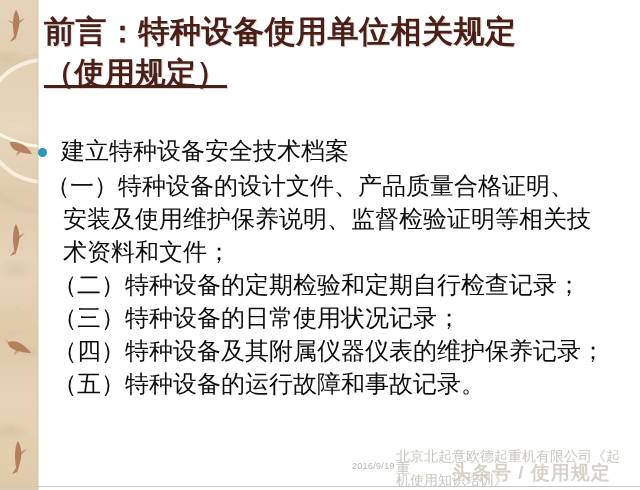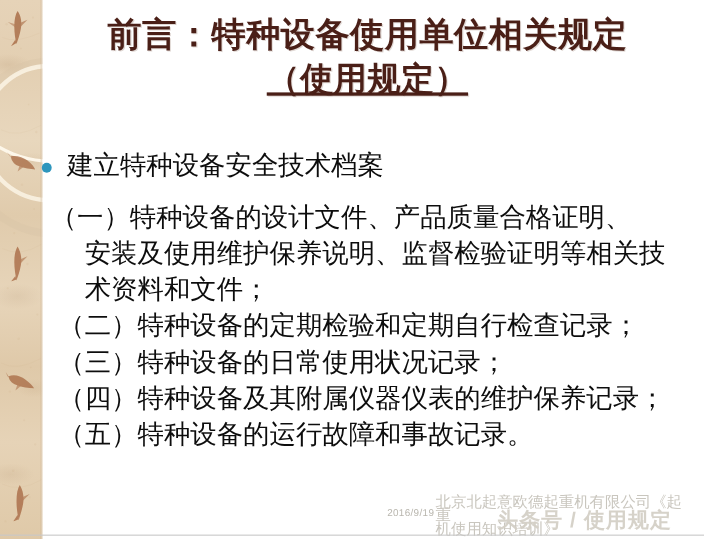--- a/index.html
+++ b/index.html
@@ -85,21 +85,20 @@
     border-radius: 50%;
     border: 7px solid rgba(214,194,166,0.35);
   }
 
   
   #title-block {
     position: absolute;
     left: 44px;
     top: 12px;
     width: 580px;
-    text-align: center;
     color: #4a1f17;
     font-weight: bold;
     font-size: 31px;
     line-height: 1.32;
     letter-spacing: 0.5px;
     text-shadow: 1px 1px 0 rgba(120,80,66,0.22);
   }
   #title-line2 {
     display: block;
     font-size: 30px;
@@ -115,36 +114,36 @@
   }
   .body-line {
     color: #0d0d0d;
     font-size: 24px;
     line-height: 33px;
     white-space: nowrap;
   }
   #bullet-row {
     position: relative;
     padding-left: 22px;
-    margin-bottom: 14px;
+    margin-bottom: 2px;
   }
   #bullet-dot {
     position: absolute;
     left: -1px;
     top: 13px;
     width: 9px;
     height: 9px;
     border-radius: 50%;
     background: #2e96bd;
   }
   .para {
     padding-left: 7px;
   }
   .para-cont {
-    padding-left: 38px;
+    padding-left: 24px;
   }
   .num-item {
     padding-left: 14px;
   }
 
   
   #footer {
     position: absolute;
     left: 0;
     bottom: 0;

